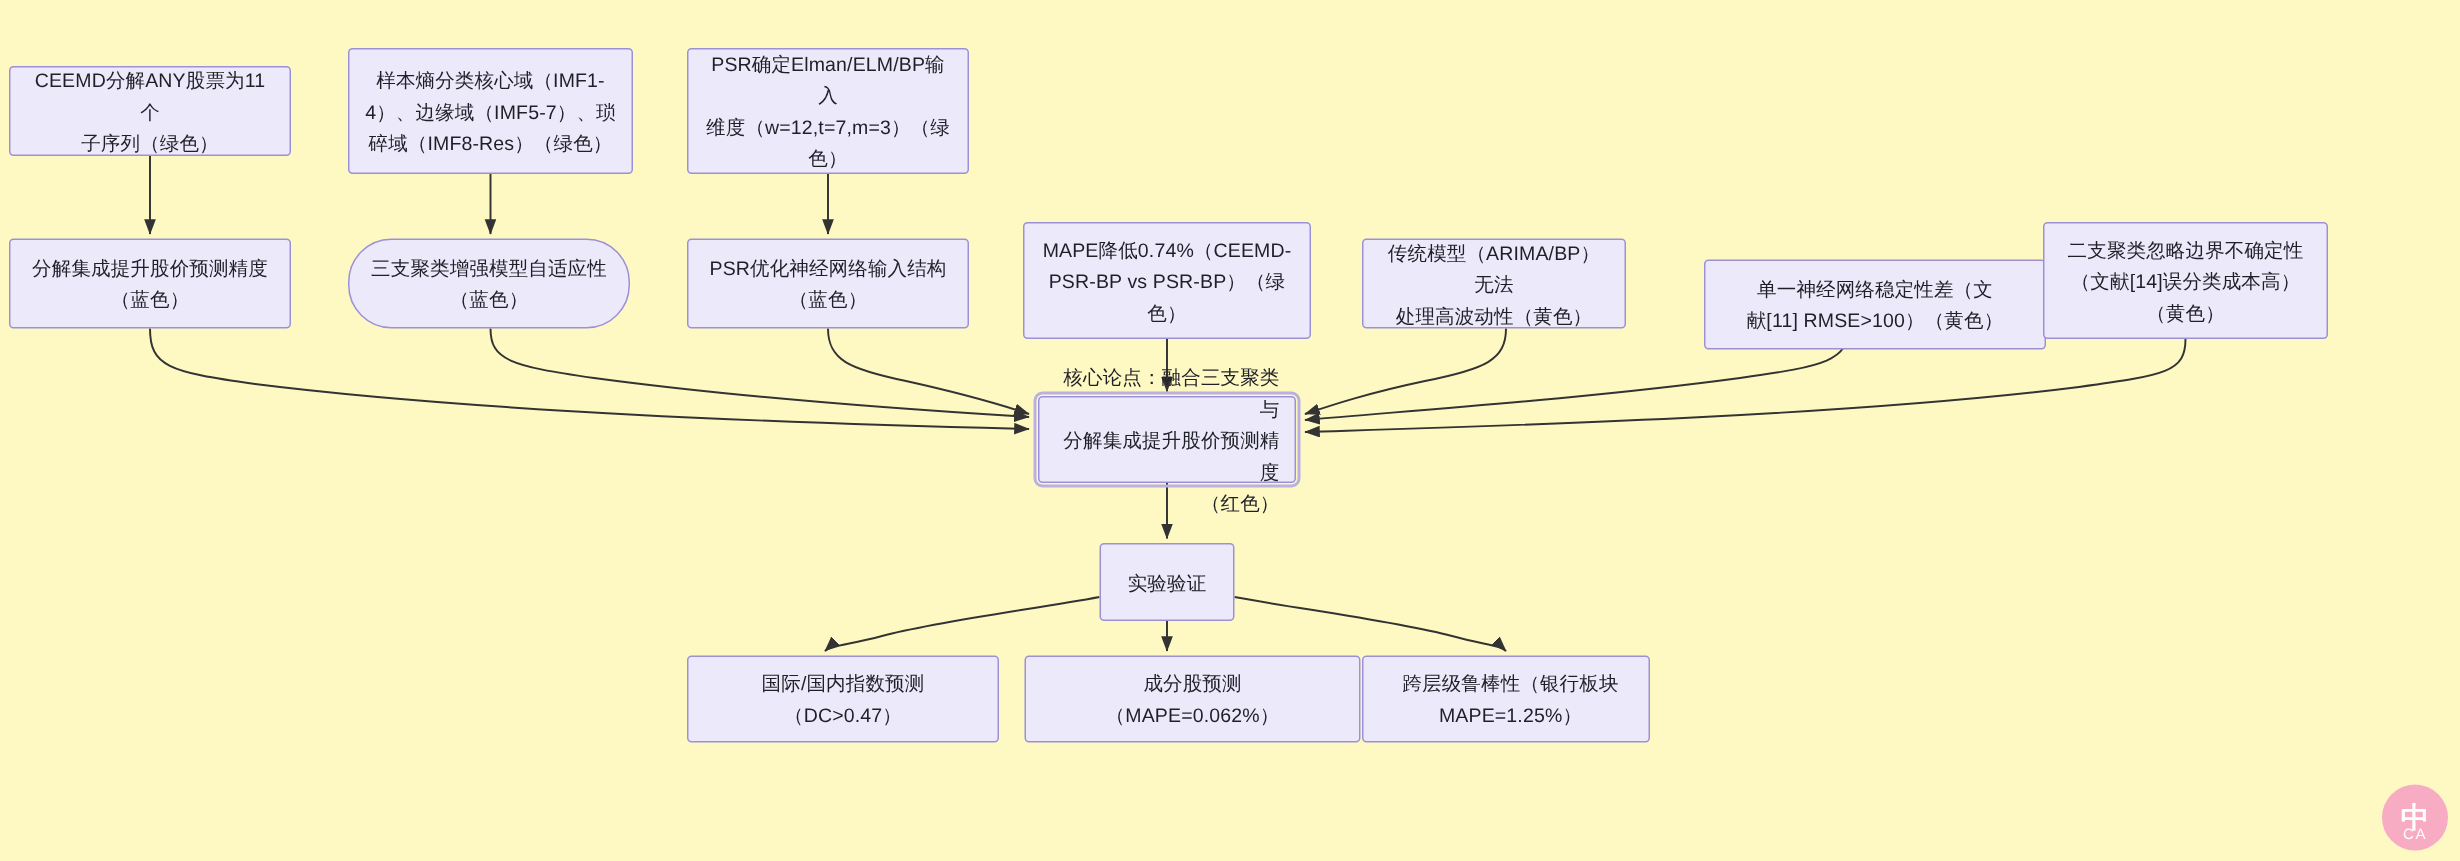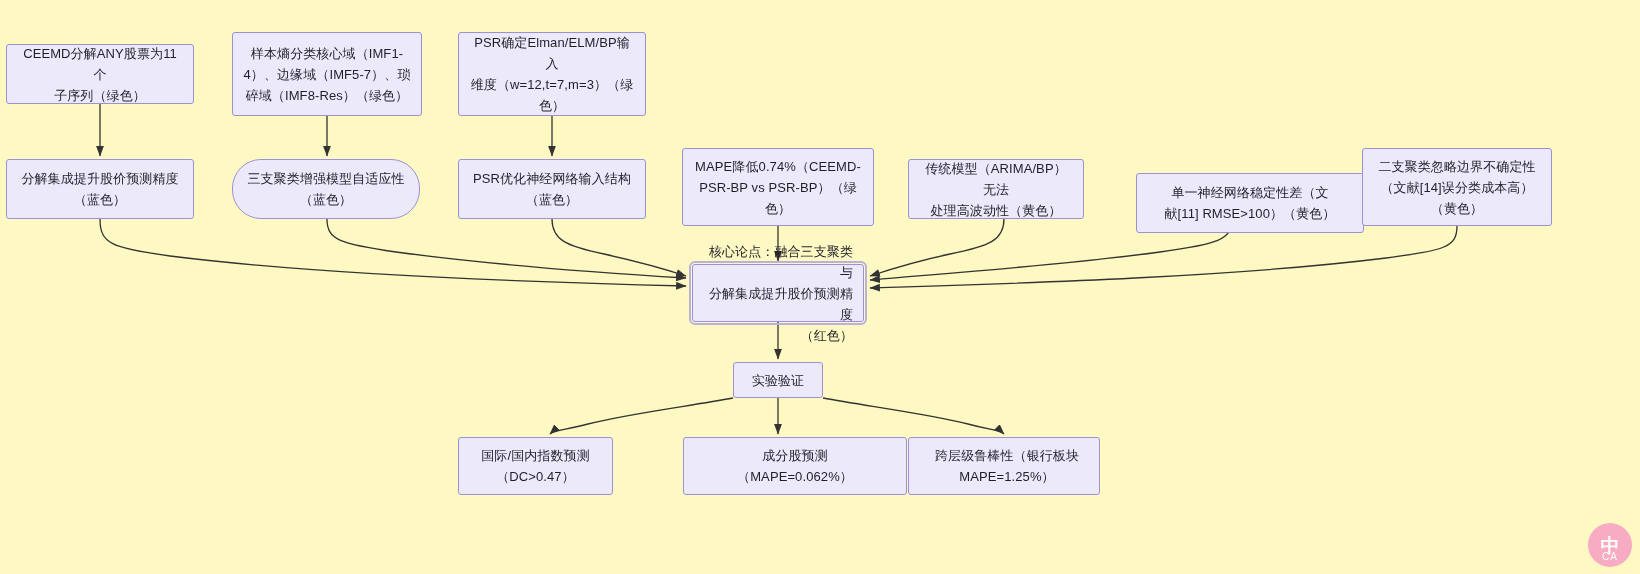--- a/index.html
+++ b/index.html
@@ -164,25 +164,25 @@
 （文献[14]误分类成本高）
 （黄色）</span>
   </div>
 
   <div class="node core" style="left:692px; top:264px; width:172px; height:58px;text-align:right;">
     <span class="node-label">核心论点：融合三支聚类与
 分解集成提升股价预测精度
 （红色）</span>
   </div>
 
-  <div class="node" style="left:733px; top:362px; width:90px; height:36px;">
+  <div class="node" style="left:733px; top:362px; width:90px; height:52px;">
     <span class="node-label">实验验证</span>
   </div>
 
-  <div class="node" style="left:458px; top:437px; width:155px; height:58px;text-align:center;">
+  <div class="node" style="left:458px; top:437px; width:208px; height:58px;text-align:center;">
     <span class="node-label">国际/国内指数预测
 （DC&gt;0.47）</span>
   </div>
 
   <div class="node" style="left:683px; top:437px; width:224px; height:58px;">
     <span class="node-label">成分股预测
 （MAPE=0.062%）</span>
   </div>
 
   <div class="node" style="left:908px; top:437px; width:192px; height:58px;padding-left:16px;">

